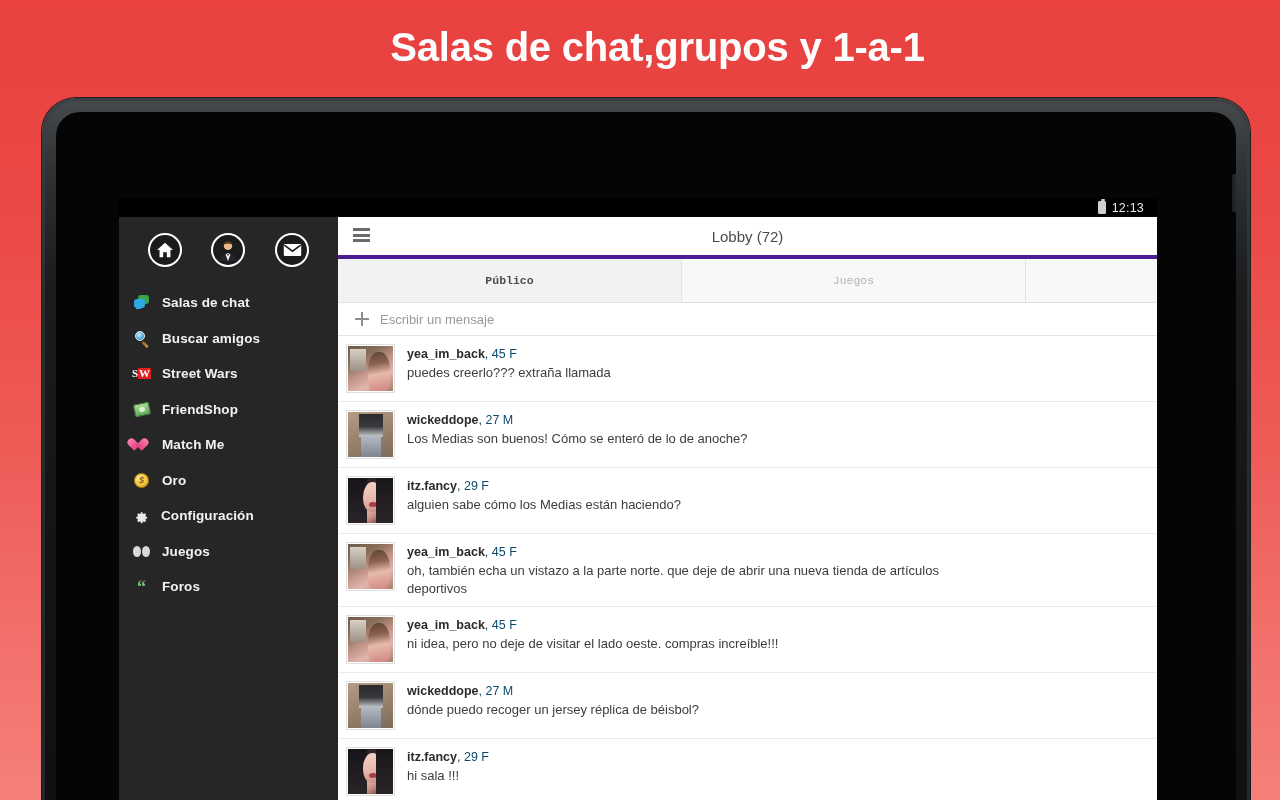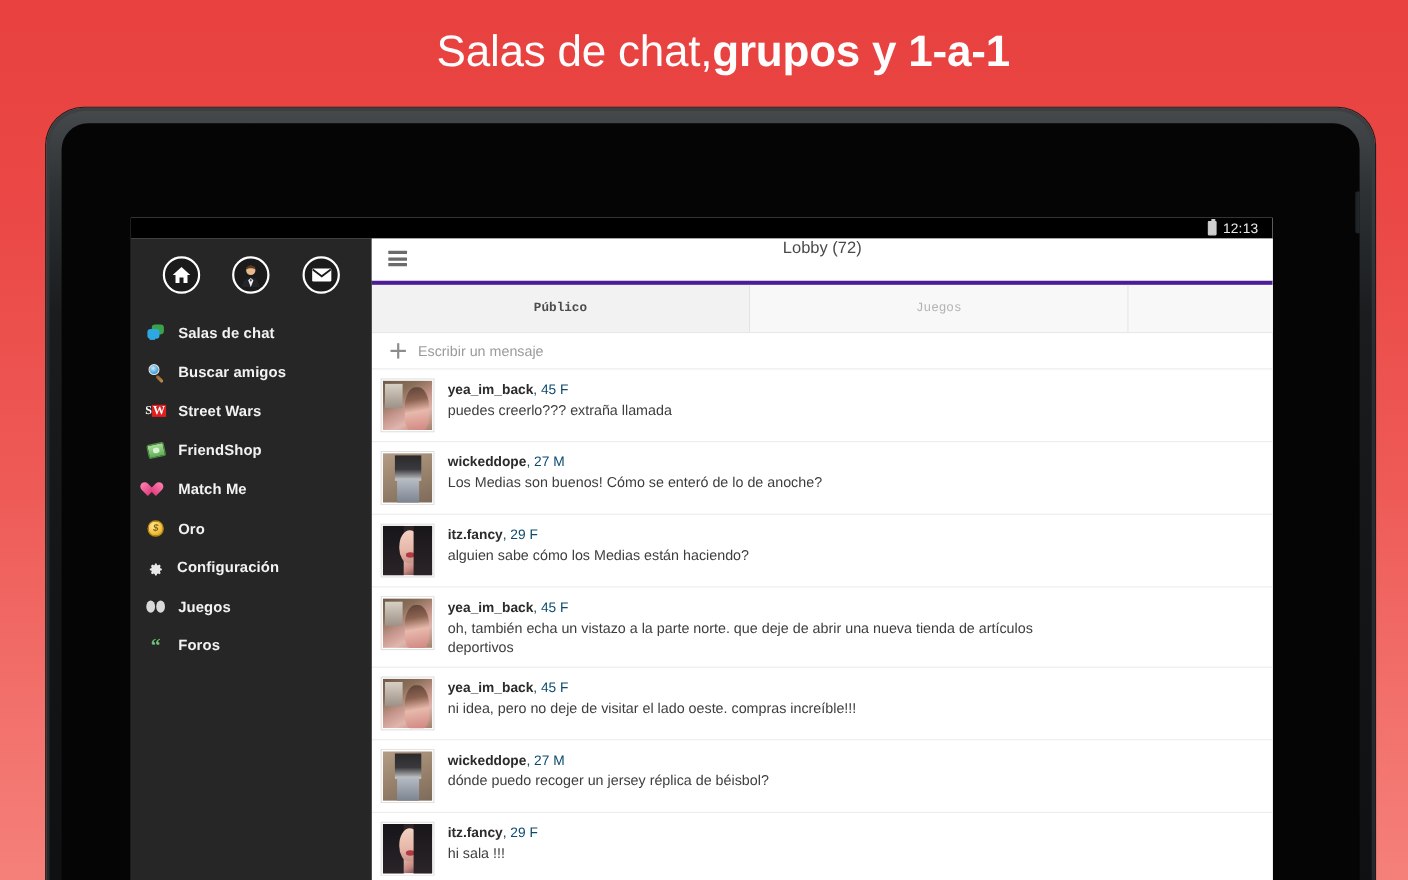--- a/index.html
+++ b/index.html
@@ -10,21 +10,21 @@
     position:relative;
   }
 
   
   .headline{
     position:absolute; top:0; left:0; width:1280px; height:95px;
     display:flex; align-items:center; justify-content:center;
     white-space:nowrap;
   }
   .headline span{ font-size:40px; color:#fdfdfd; letter-spacing:-0.2px; }
-  .hl-bold{ font-weight:normal;margin-left:35px; }
+  .hl-bold{ font-weight:bold;margin-left:35px; }
   .hl-light{ font-weight:700; }
 
   
   .tablet{
     position:absolute; left:42px; top:98px; width:1208px; height:710px;
     border-radius:34px 34px 0 0;
     background:linear-gradient(180deg,#3d4043 0%,#34383b 14%,#2a2d30 30%,#25282a 100%);
     box-shadow:0 0 0 1px #1b1d1f;
   }
   .tablet-inner{
@@ -144,21 +144,21 @@
     border-radius:50%; background:#d9d9d9; }
   .i-game::after{ content:""; position:absolute; right:0; top:0; width:8px; height:11px;
     border-radius:50%; background:#d9d9d9; }
 
   .i-quote{ font-size:18px; line-height:0.8; color:#6fbf73; font-weight:bold;
     font-family:"Liberation Serif",serif; }
 
   
   .chat{ flex:1; background:#fff; display:flex; flex-direction:column; min-width:0; }
   .chat-head{
-    height:38px; display:flex; position:relative;
+    height:38px; display:flex; align-items:center; position:relative;
     background:#fff; flex:none;
   }
   .burger{ position:absolute; left:15px; top:11px; width:17px; height:14px;
     display:flex; flex-direction:column; justify-content:space-between; cursor:pointer; }
   .burger i{ display:block; height:3px; background:#6b6b6b; border-radius:.5px; }
   .room-title{ width:100%; text-align:center; font-size:15px; color:#4a4a4a; }
 
   .tabs{ display:flex; height:48px; flex:none; background:#f7f7f7;
     border-top:4px solid #4c1d95; border-bottom:1px solid #e0e0e0;font-family:Liberation Mono, monospace; }
   .tab{ display:flex; align-items:center; justify-content:center;

